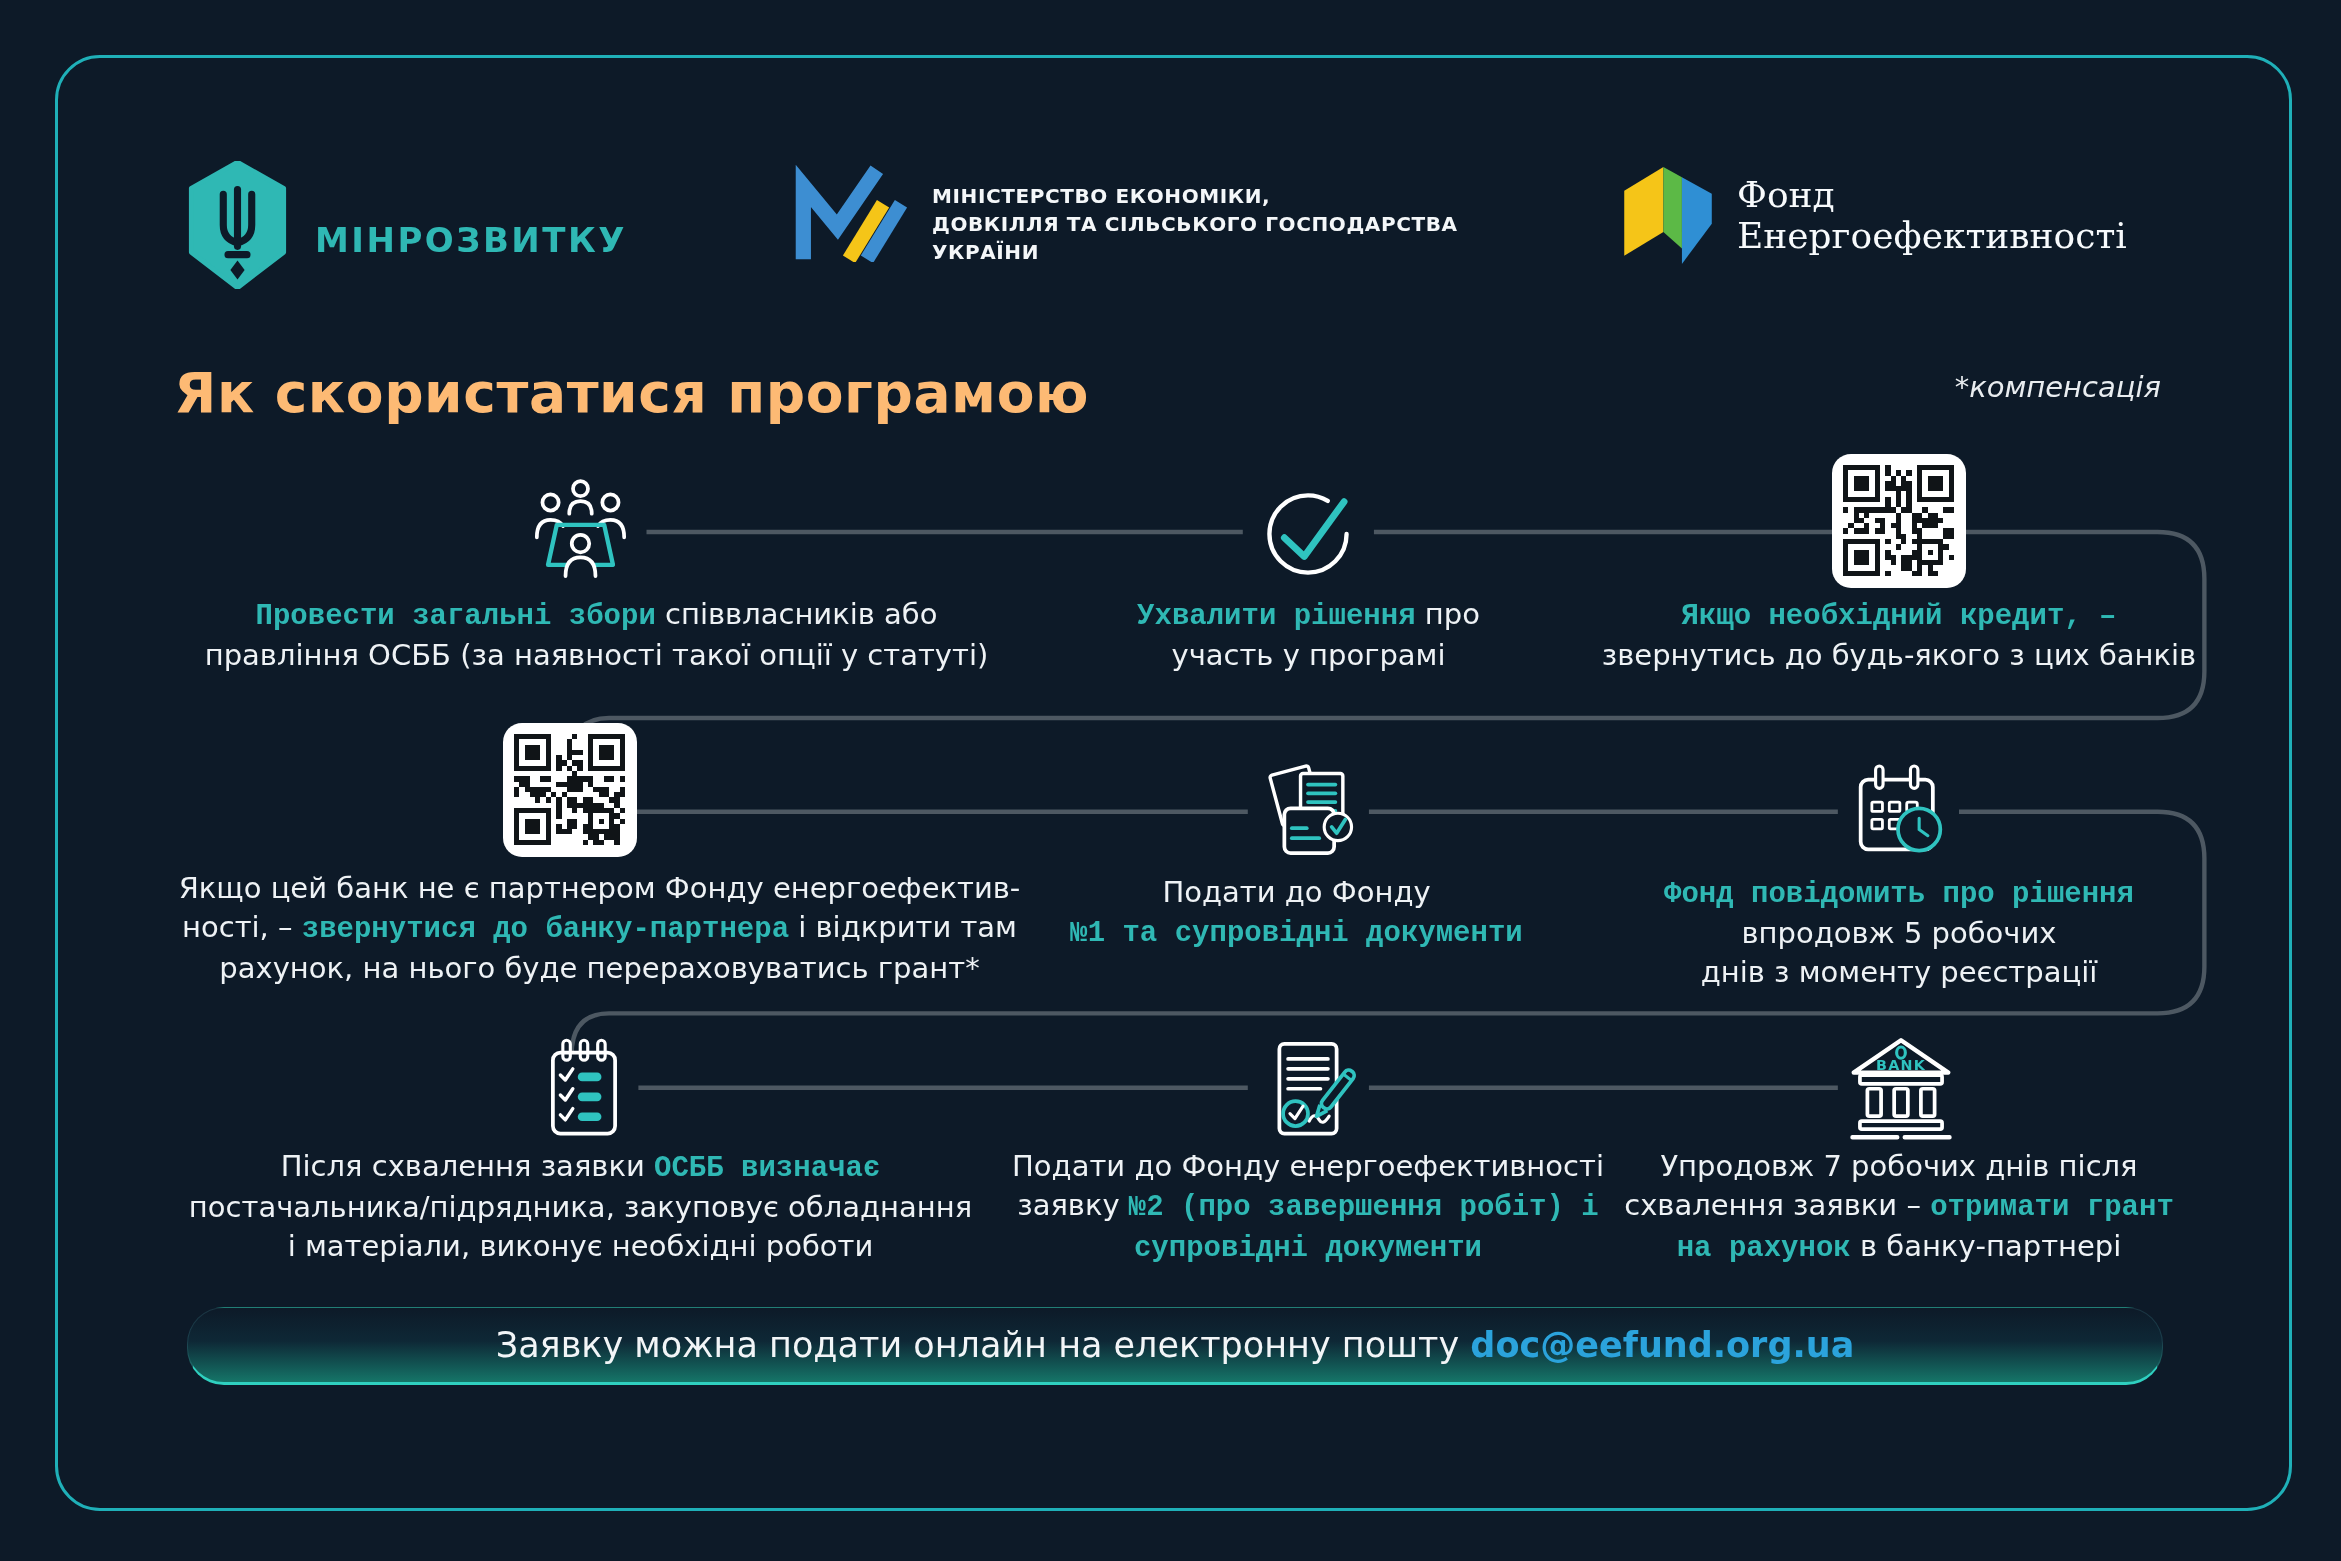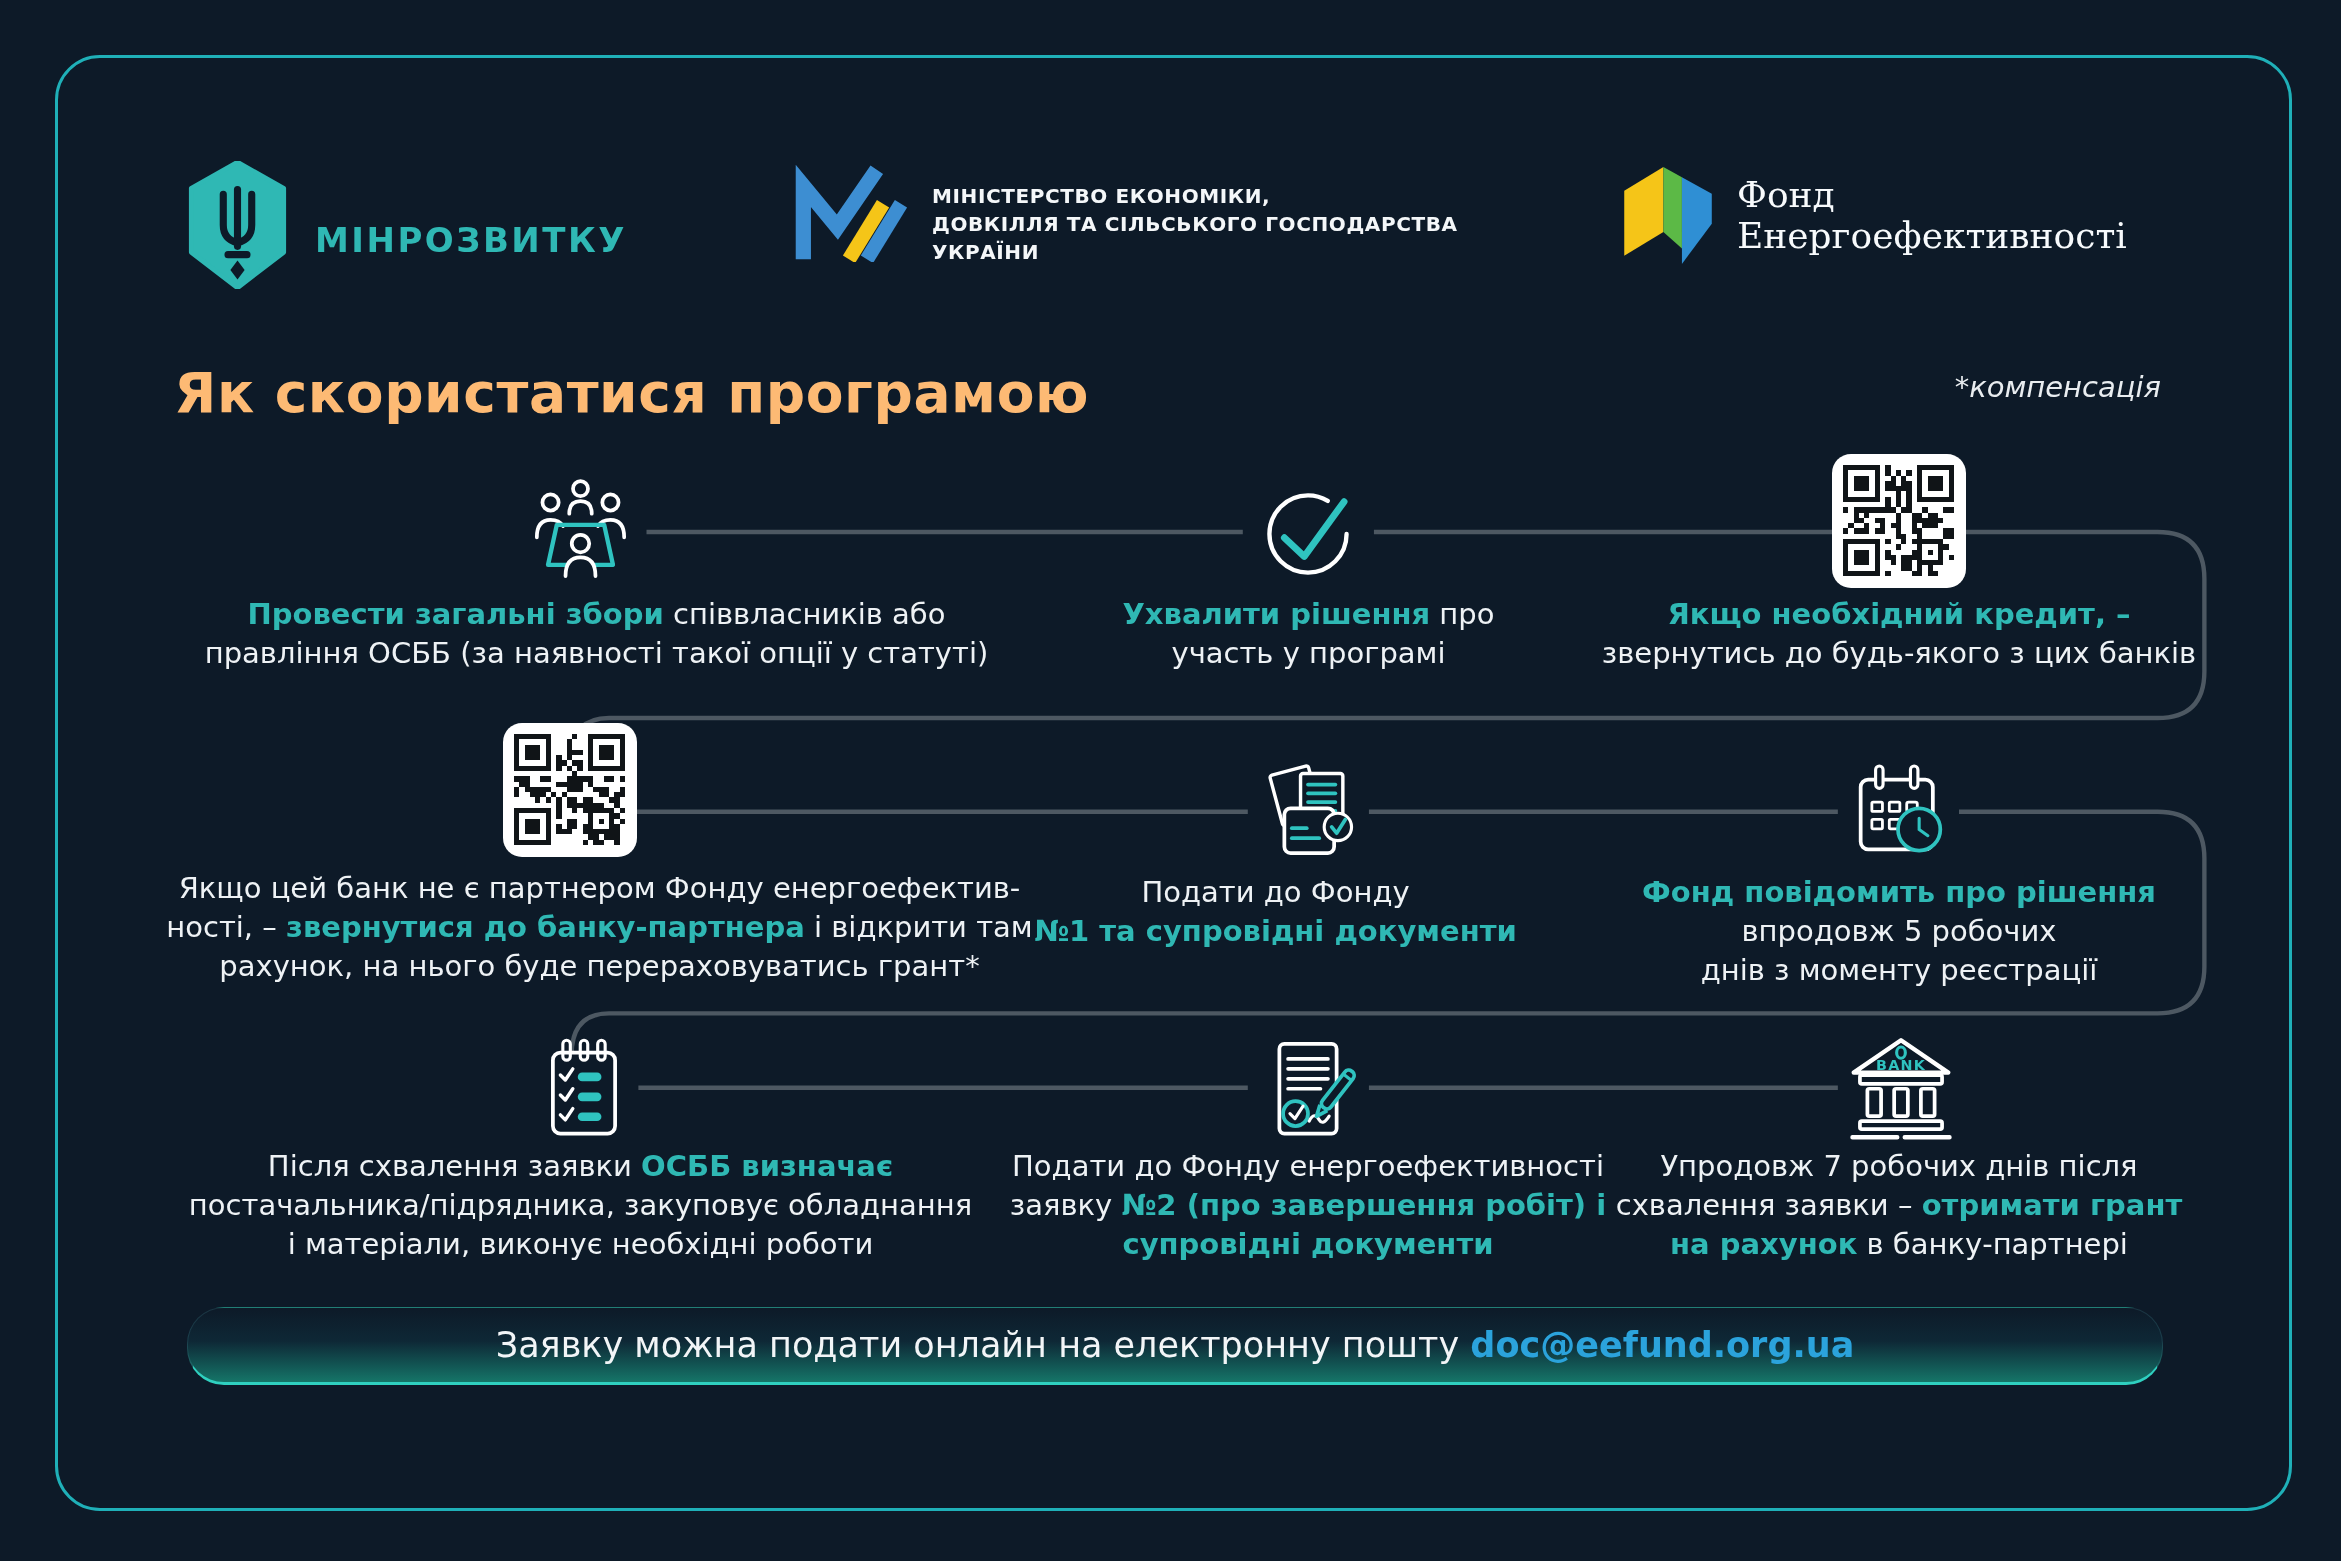--- a/index.html
+++ b/index.html
@@ -10,21 +10,21 @@
   #frame{left:55px;top:55px;width:2231px;height:1450px;border:3.1px solid #1fb0b8;border-radius:45px;}
   
   .logo-label{color:#2fb8b4;font-weight:bold;font-size:34px;letter-spacing:2.5px;}
   .ministry-text{color:#f4f7f9;font-weight:bold;font-size:20px;line-height:28px;letter-spacing:0.6px;}
   .fund-text{font-family:"DejaVu Serif","Liberation Serif",serif;color:#f7fafc;font-size:36px;line-height:41px;}
   
   #page-title{left:174px;top:361px;font-size:55px;font-weight:bold;color:#fdba74;letter-spacing:0.6px;}
   #footnote{left:1536px;top:370px;width:625px;text-align:right;font-size:29px;font-style:italic;color:#e9edf0;}
   
   .step-text{text-align:center;font-size:29px;line-height:39px;color:#eef2f5;white-space:nowrap;}
-  .step-text .accent{color:#2fb8b4;font-weight:bold;}
+  .step-text .accent{color:#2fb8b4;font-weight:bold;font-family:Liberation Mono, monospace;}
   
   .qr-box{width:134px;height:134px;background:#ffffff;border-radius:19px;}
   .qr-box svg{position:absolute;left:11.2px;top:11.2px;}
   
   #footer-bar{left:187px;top:1307px;width:1974px;height:74px;border-radius:37px;
       background:linear-gradient(180deg,#0d1a28 0%,#0e2836 45%,#157568 100%);
       border:1.2px solid rgba(90,170,180,0.18);border-bottom:3.7px solid #2fd0c0;
       display:flex;align-items:center;justify-content:center;}
   #footer-bar .txt{font-size:35px;color:#f2f5f7;}
   #footer-bar .email{color:#2ba3dc;font-weight:bold;margin-top:28px;}
@@ -479,21 +479,21 @@
     </div>
   <div class="abs step-text" style="left:1493px;top:595px;width:812px;">
       <div><span class="accent">Якщо необхідний кредит, –</span></div>
       <div><span>звернутись до будь-якого з цих банків</span></div>
     </div>
   <div class="abs step-text" style="left:131px;top:869px;width:937px;">
       <div><span>Якщо цей банк не є партнером Фонду енергоефектив-</span></div>
       <div><span>ності, – </span><span class="accent">звернутися до банку-партнера</span><span> і відкрити там</span></div>
       <div><span>рахунок, на нього буде перераховуватись грант*</span></div>
     </div>
-  <div class="abs step-text" style="left:901px;top:873px;width:749px;">
+  <div class="abs step-text" style="left:922px;top:873px;width:749px;">
       <div><span>Подати до Фонду</span></div>
       <div><span class="accent">№1 та супровідні документи</span></div>
     </div>
   <div class="abs step-text" style="left:1493px;top:873px;width:812px;">
       <div><span class="accent">Фонд повідомить про рішення</span></div>
       <div><span>впродовж 5 робочих</span></div>
       <div><span>днів з моменту реєстрації</span></div>
     </div>
   <div class="abs step-text" style="left:112px;top:1147px;width:937px;">
       <div><span>Після схвалення заявки </span><span class="accent">ОСББ визначає</span></div>

